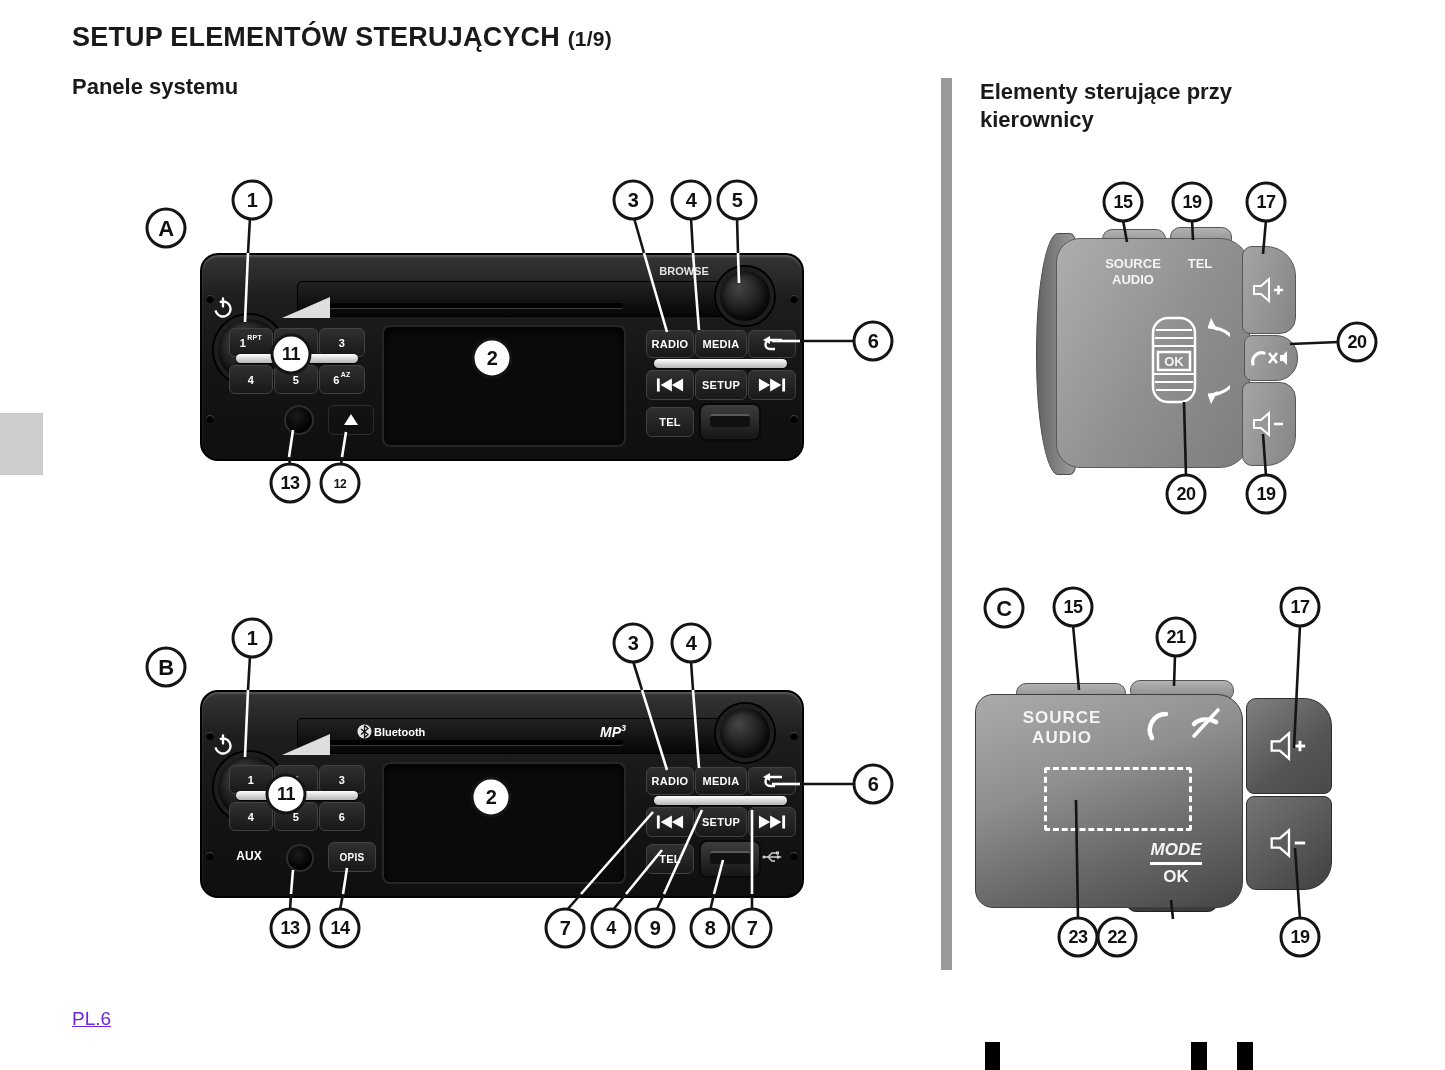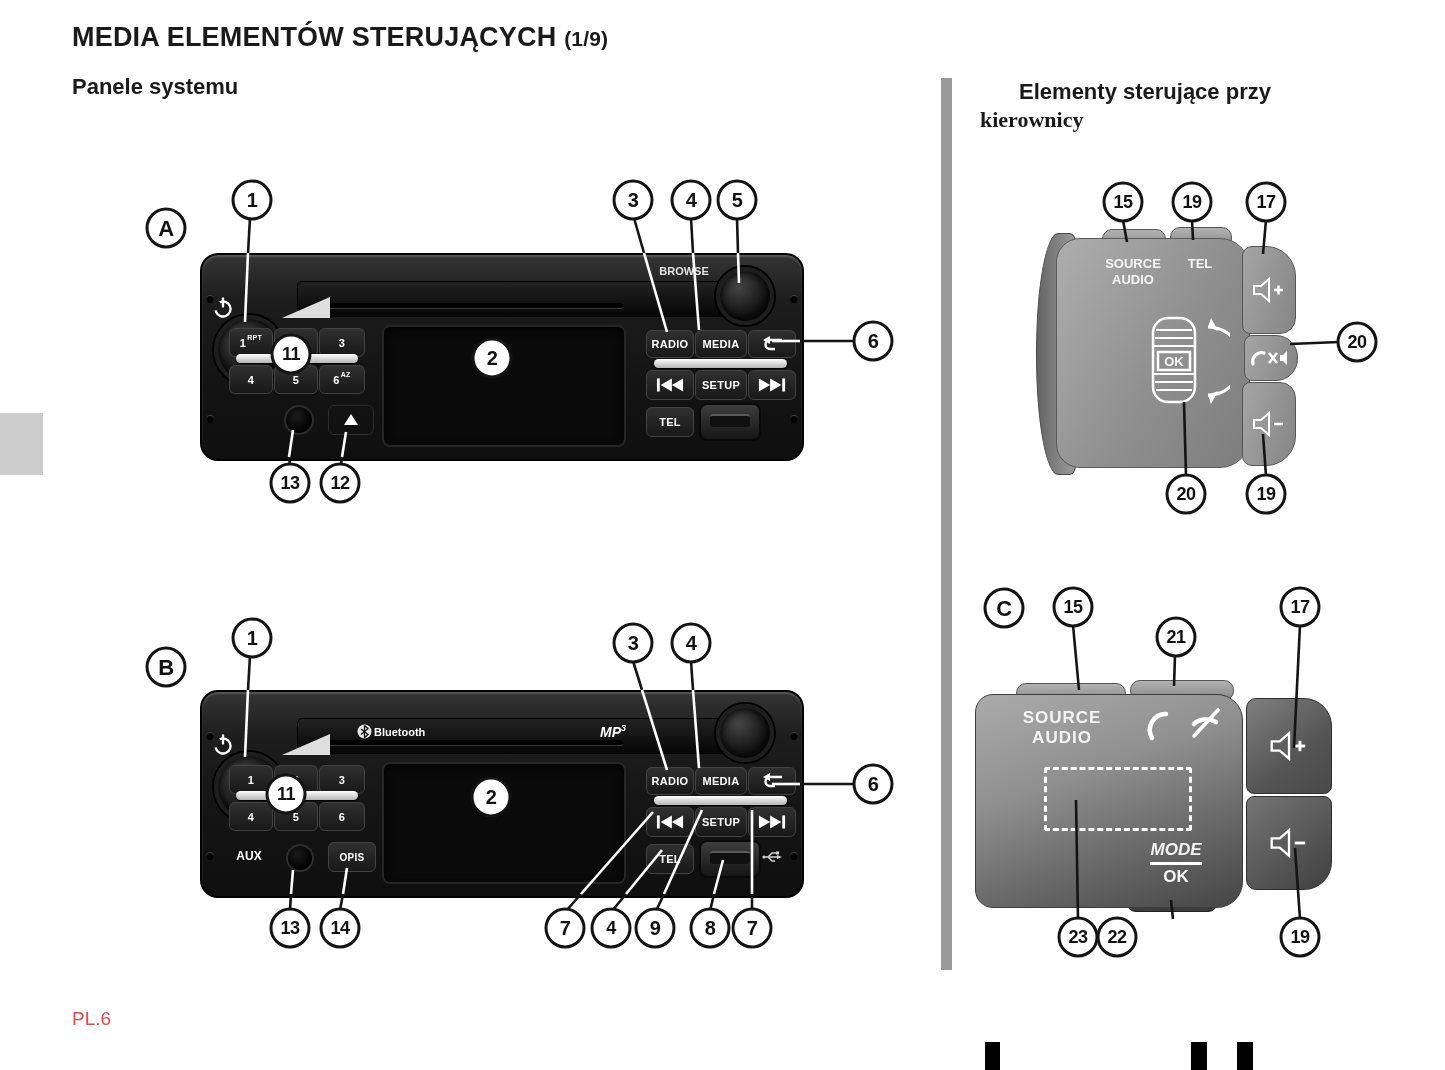--- a/index.html
+++ b/index.html
@@ -3,21 +3,21 @@
 <meta charset="utf-8">
 <style>
   html,body{margin:0;padding:0;background:#fff;}
   .canvas{position:relative;width:1445px;height:1070px;background:#fff;overflow:hidden;
           font-family:"Liberation Sans",sans-serif;}
   .abs{position:absolute;}
   
   .h1{font-size:27px;font-weight:bold;color:#1a1a1a;letter-spacing:.2px;}
   .h1 .suffix{font-size:21px;}
   .h2{font-size:22px;font-weight:bold;color:#1a1a1a;}
-  .footer{font-size:19px;color:#ef4444;}
+  .footer{font-size:19px;color:#6d28d9;text-decoration:underline;}
   
   .co{position:absolute;width:35px;height:35px;transform:translate(-50%,-50%);
       background:#fff;border:3px solid #141414;border-radius:50%;
       display:flex;align-items:center;justify-content:center;
       font-weight:bold;font-size:20px;color:#111;z-index:7;letter-spacing:-.5px;}
   
   .radio{position:absolute;width:600px;height:204px;border-radius:18px;
          background:linear-gradient(180deg,#343434 0%,#1d1d1d 22%,#141414 60%,#0f0f0f 100%);
          border:2px solid #000;box-shadow:inset 0 2px 2px rgba(255,255,255,.18);z-index:2;}
   .btn{position:absolute;background:linear-gradient(180deg,#303030,#181818);
@@ -67,27 +67,27 @@
   svg.lines line.lk{stroke:#141414;stroke-width:2.6;}
   svg.lines line.lw{stroke:#fff;stroke-width:2.6;}
   .icon-svg{position:absolute;z-index:4;}
 </style>
 </head>
 <body>
 
 <div class="canvas">
 
   <div class="abs h1" style="left:72px;top:22px;">
-    <span>MEDIA ELEMENTÓW STERUJĄCYCH</span>
+    <span>SETUP ELEMENTÓW STERUJĄCYCH</span>
     <span class="suffix">(1/9)</span>
   </div>
   <div class="abs h2" style="left:72px;top:74px;">Panele systemu</div>
   <div class="abs h2" style="left:980px;top:78px;width:330px;line-height:1.25;">
-    <span style="display:block;text-align:center;">Elementy sterujące przy</span>
-    <span style="display:block;font-family:Liberation Serif, serif;">kierownicy</span>
+    <span style="display:block;">Elementy sterujące przy</span>
+    <span style="display:block;">kierownicy</span>
   </div>
   <div class="divider" style="left:941px;top:78px;width:11px;height:892px;"></div>
   <div class="graytab" style="left:0;top:413px;width:43px;height:62px;"></div>
   <div class="abs footer" style="left:72px;top:1008px;">PL.6</div>
   <div class="cropmark" style="left:985px;top:1042px;width:15px;height:28px;"></div>
   <div class="cropmark" style="left:1191px;top:1042px;width:16px;height:28px;"></div>
   <div class="cropmark" style="left:1237px;top:1042px;width:16px;height:28px;"></div>
 
   <div class="radio" style="left:200px;top:253px;">
     <svg class="icon-svg" style="left:10px;top:42px;" width="22" height="22" viewBox="0 0 22 22">
@@ -395,21 +395,21 @@
 
   <div class="co" style="left:166px;top:228px;font-size:22px;">A</div>
   <div class="co" style="left:252px;top:200px;">1</div>
   <div class="co" style="left:633px;top:200px;">3</div>
   <div class="co" style="left:691px;top:200px;">4</div>
   <div class="co" style="left:737px;top:200px;">5</div>
   <div class="co" style="left:873px;top:341px;">6</div>
   <div class="co" style="left:291px;top:354px;font-size:18px;">11</div>
   <div class="co" style="left:492px;top:358px;">2</div>
   <div class="co" style="left:290px;top:483px;font-size:18px;">13</div>
-  <div class="co" style="left:340px;top:483px;font-size:18px;">12</div>
+  <div class="co" style="left:340px;top:483px;font-size:12px;">12</div>
 
   <div class="co" style="left:166px;top:667px;font-size:22px;">B</div>
   <div class="co" style="left:252px;top:638px;">1</div>
   <div class="co" style="left:633px;top:643px;">3</div>
   <div class="co" style="left:691px;top:643px;">4</div>
   <div class="co" style="left:873px;top:784px;">6</div>
   <div class="co" style="left:286px;top:794px;font-size:18px;">11</div>
   <div class="co" style="left:491px;top:797px;">2</div>
   <div class="co" style="left:290px;top:928px;font-size:18px;">13</div>
   <div class="co" style="left:340px;top:928px;font-size:18px;">14</div>

